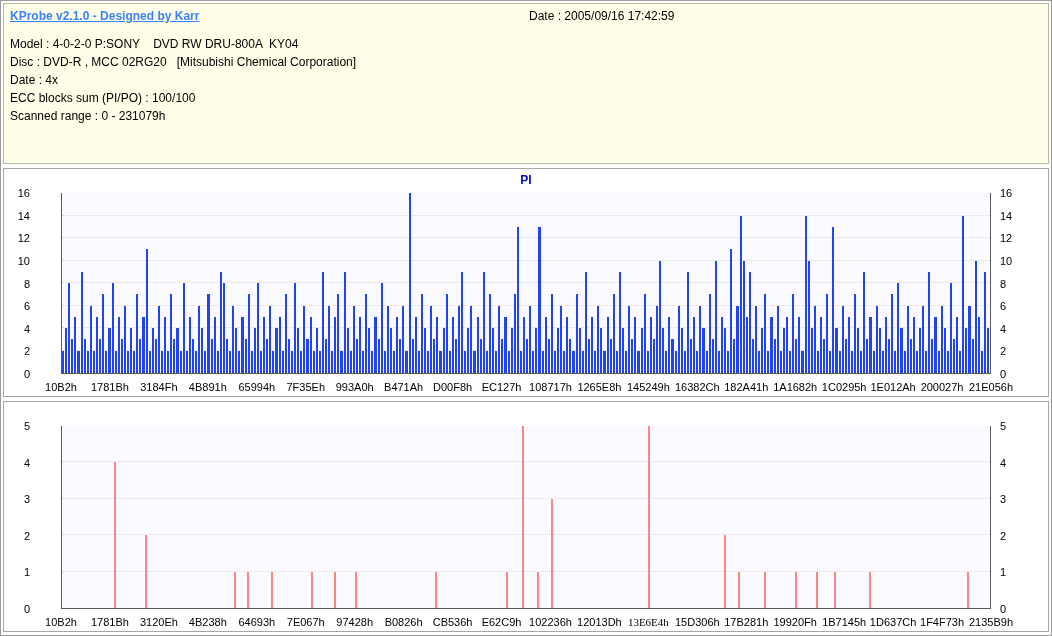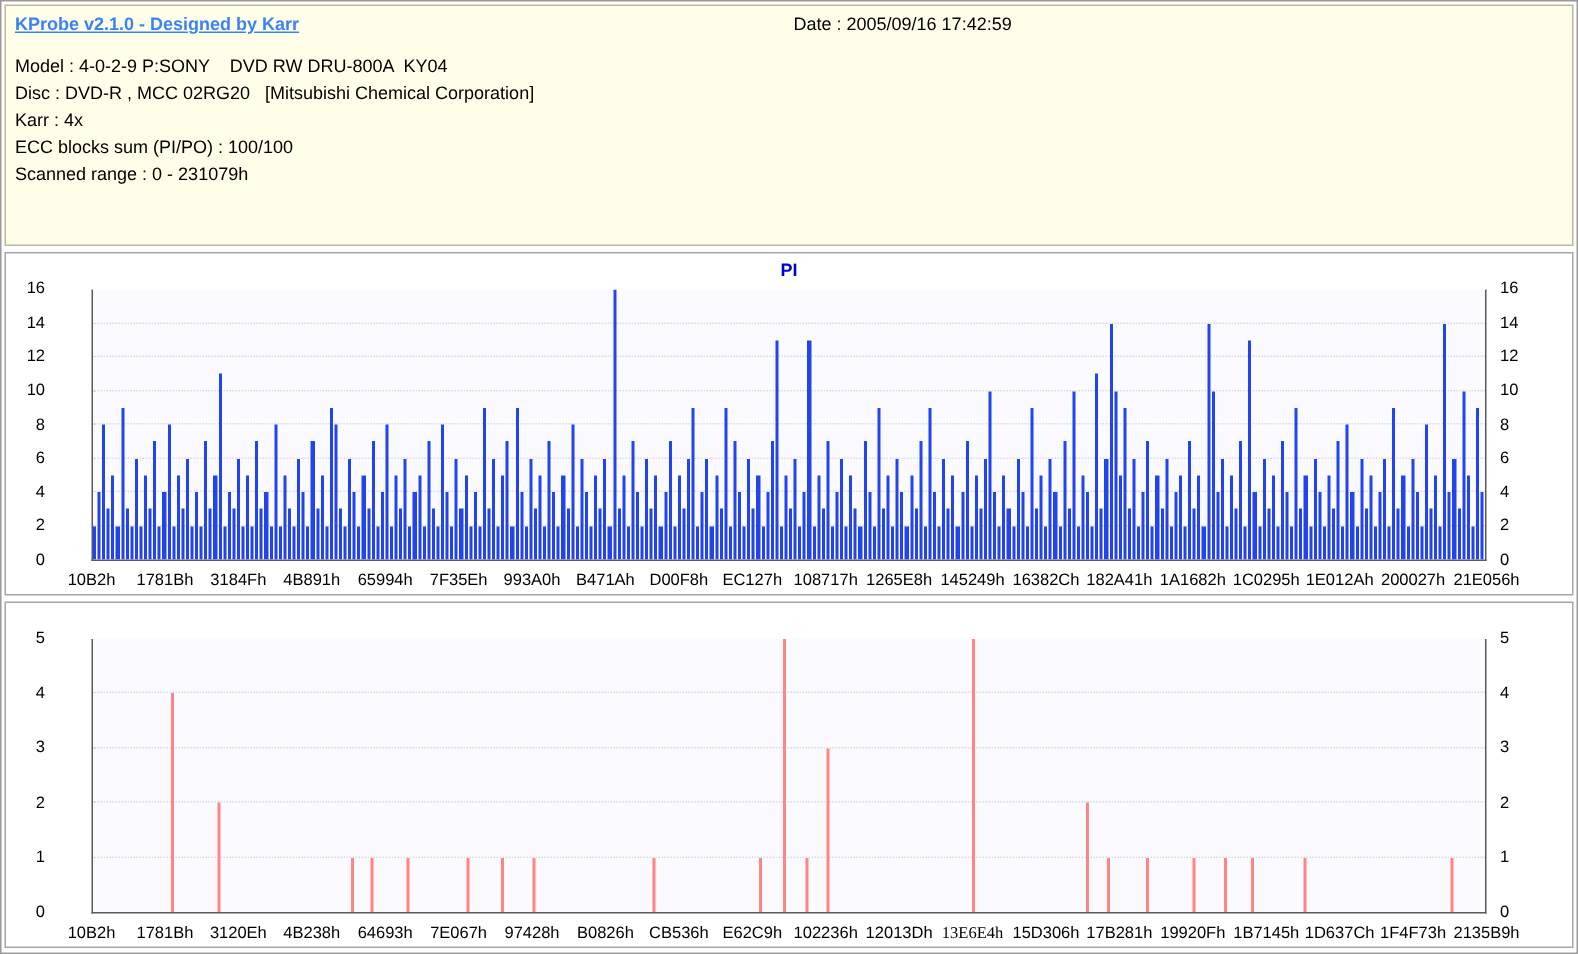--- a/index.html
+++ b/index.html
@@ -93,23 +93,23 @@
 </style>
 </head>
 <body>
 
 <div class="window">
 
   <div class="header">
     <div class="app-title">KProbe v2.1.0 - Designed by Karr</div>
     <div class="scan-date">Date : 2005/09/16 17:42:59</div>
     <div class="info-lines">
-      <div class="info-line">Model : 4-0-2-9 P:SONY    DVD RW DRU-800A  KY04</div>
+      <div class="info-line">Model : 4-0-2-0 P:SONY    DVD RW DRU-800A  KY04</div>
       <div class="info-line">Disc : DVD-R , MCC 02RG20   [Mitsubishi Chemical Corporation]</div>
-      <div class="info-line">Karr : 4x</div>
+      <div class="info-line">Date : 4x</div>
       <div class="info-line">ECC blocks sum (PI/PO) : 100/100</div>
       <div class="info-line">Scanned range : 0 - 231079h</div>
     </div>
   </div>
 
   <div class="chart-panel" id="pi-panel">
     <div class="chart-title">PI</div>
     <div class="ycol left">
         <span class="ylab" style="bottom: 0%;">0</span>
         <span class="ylab" style="bottom: 12.5%;">2</span>

